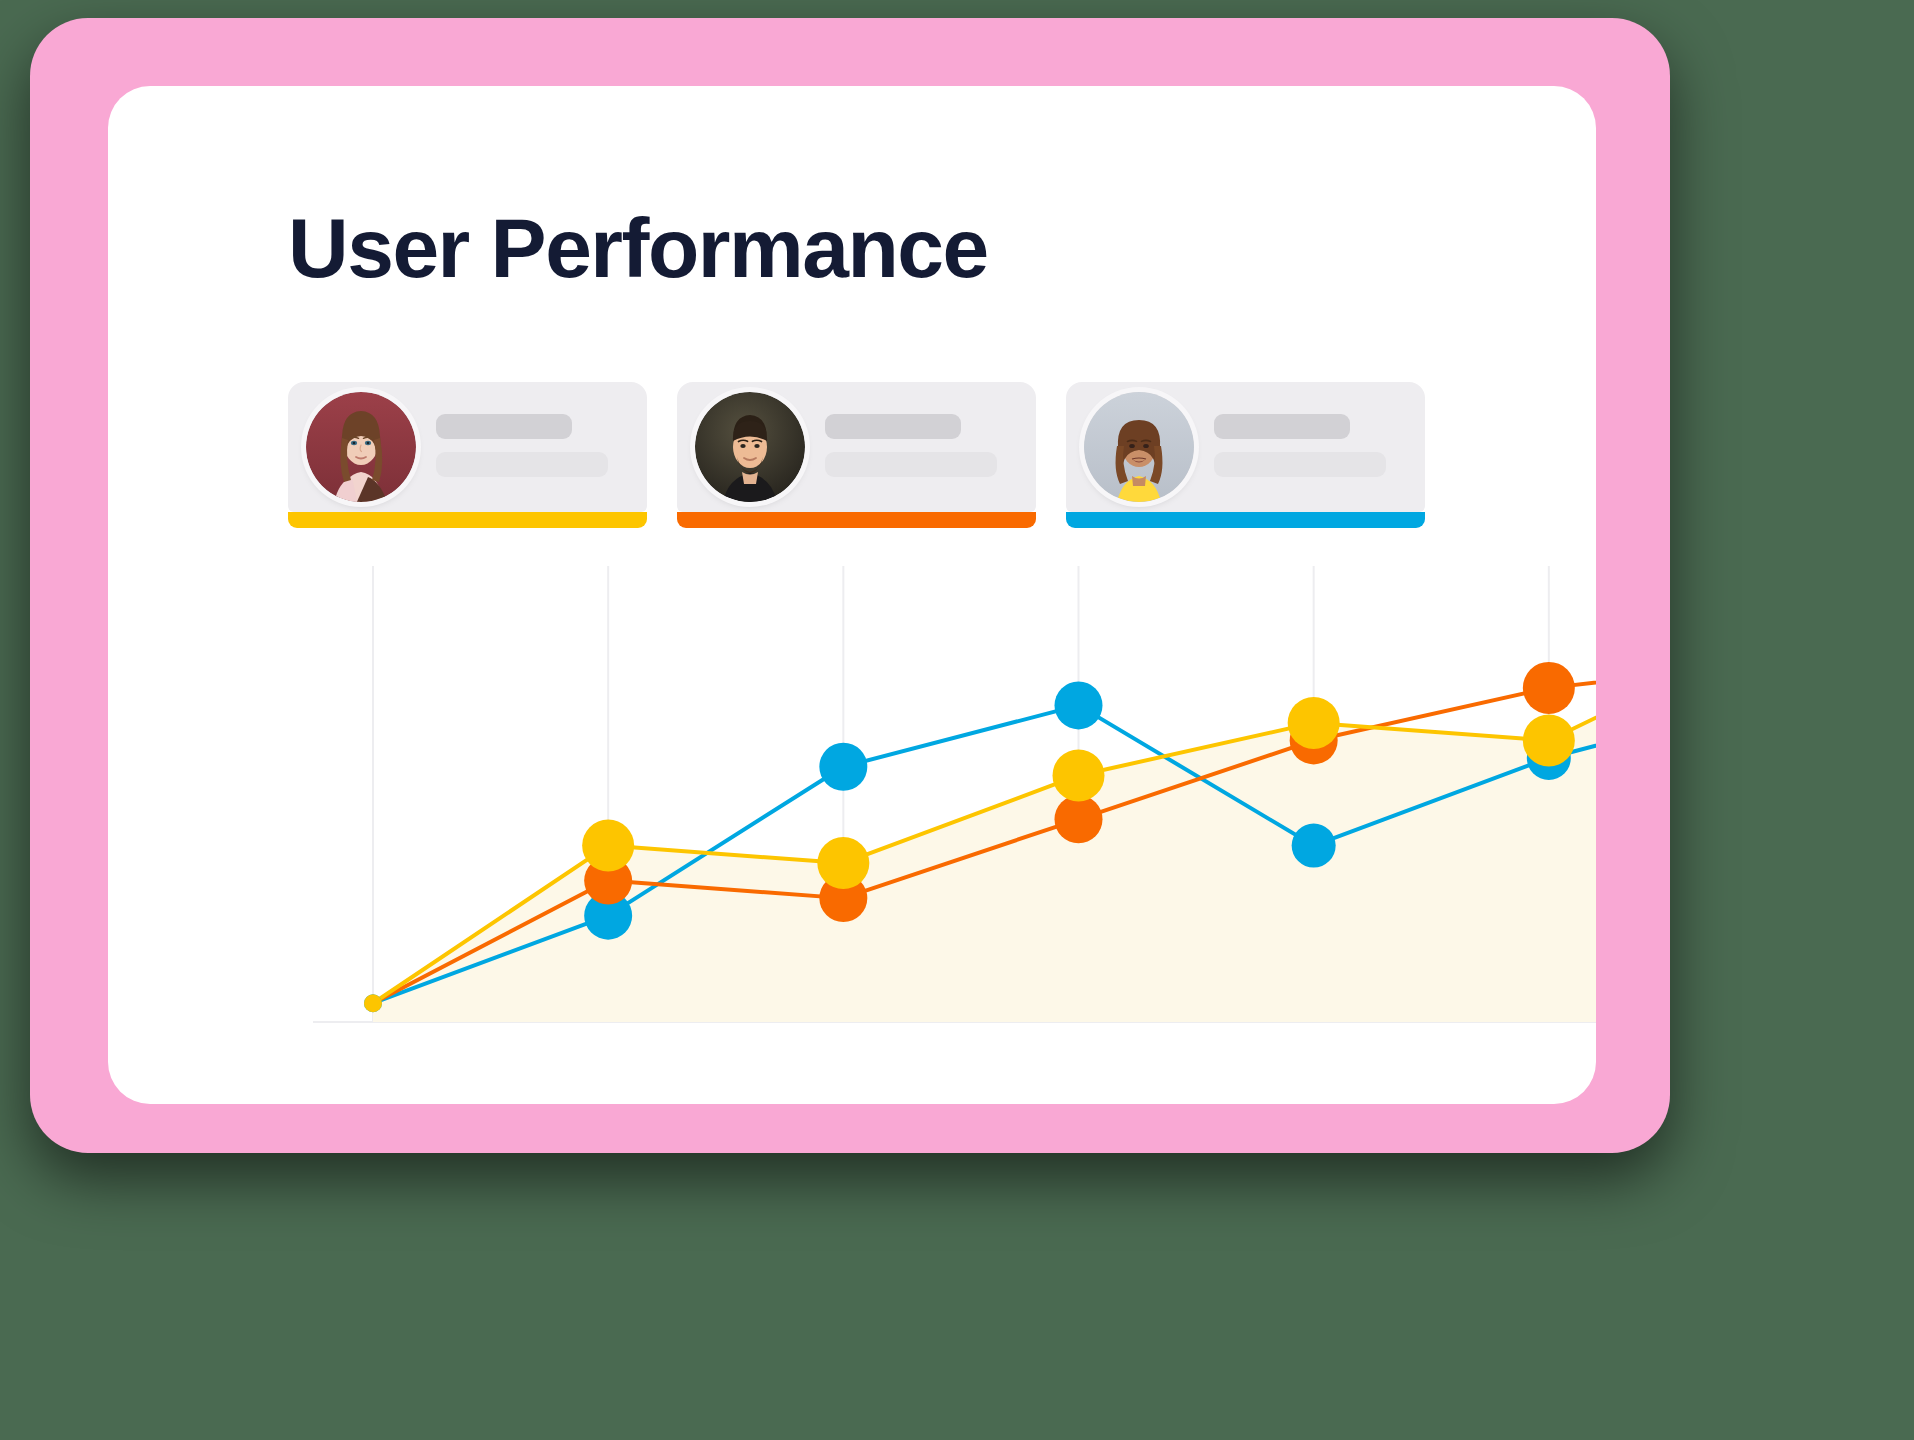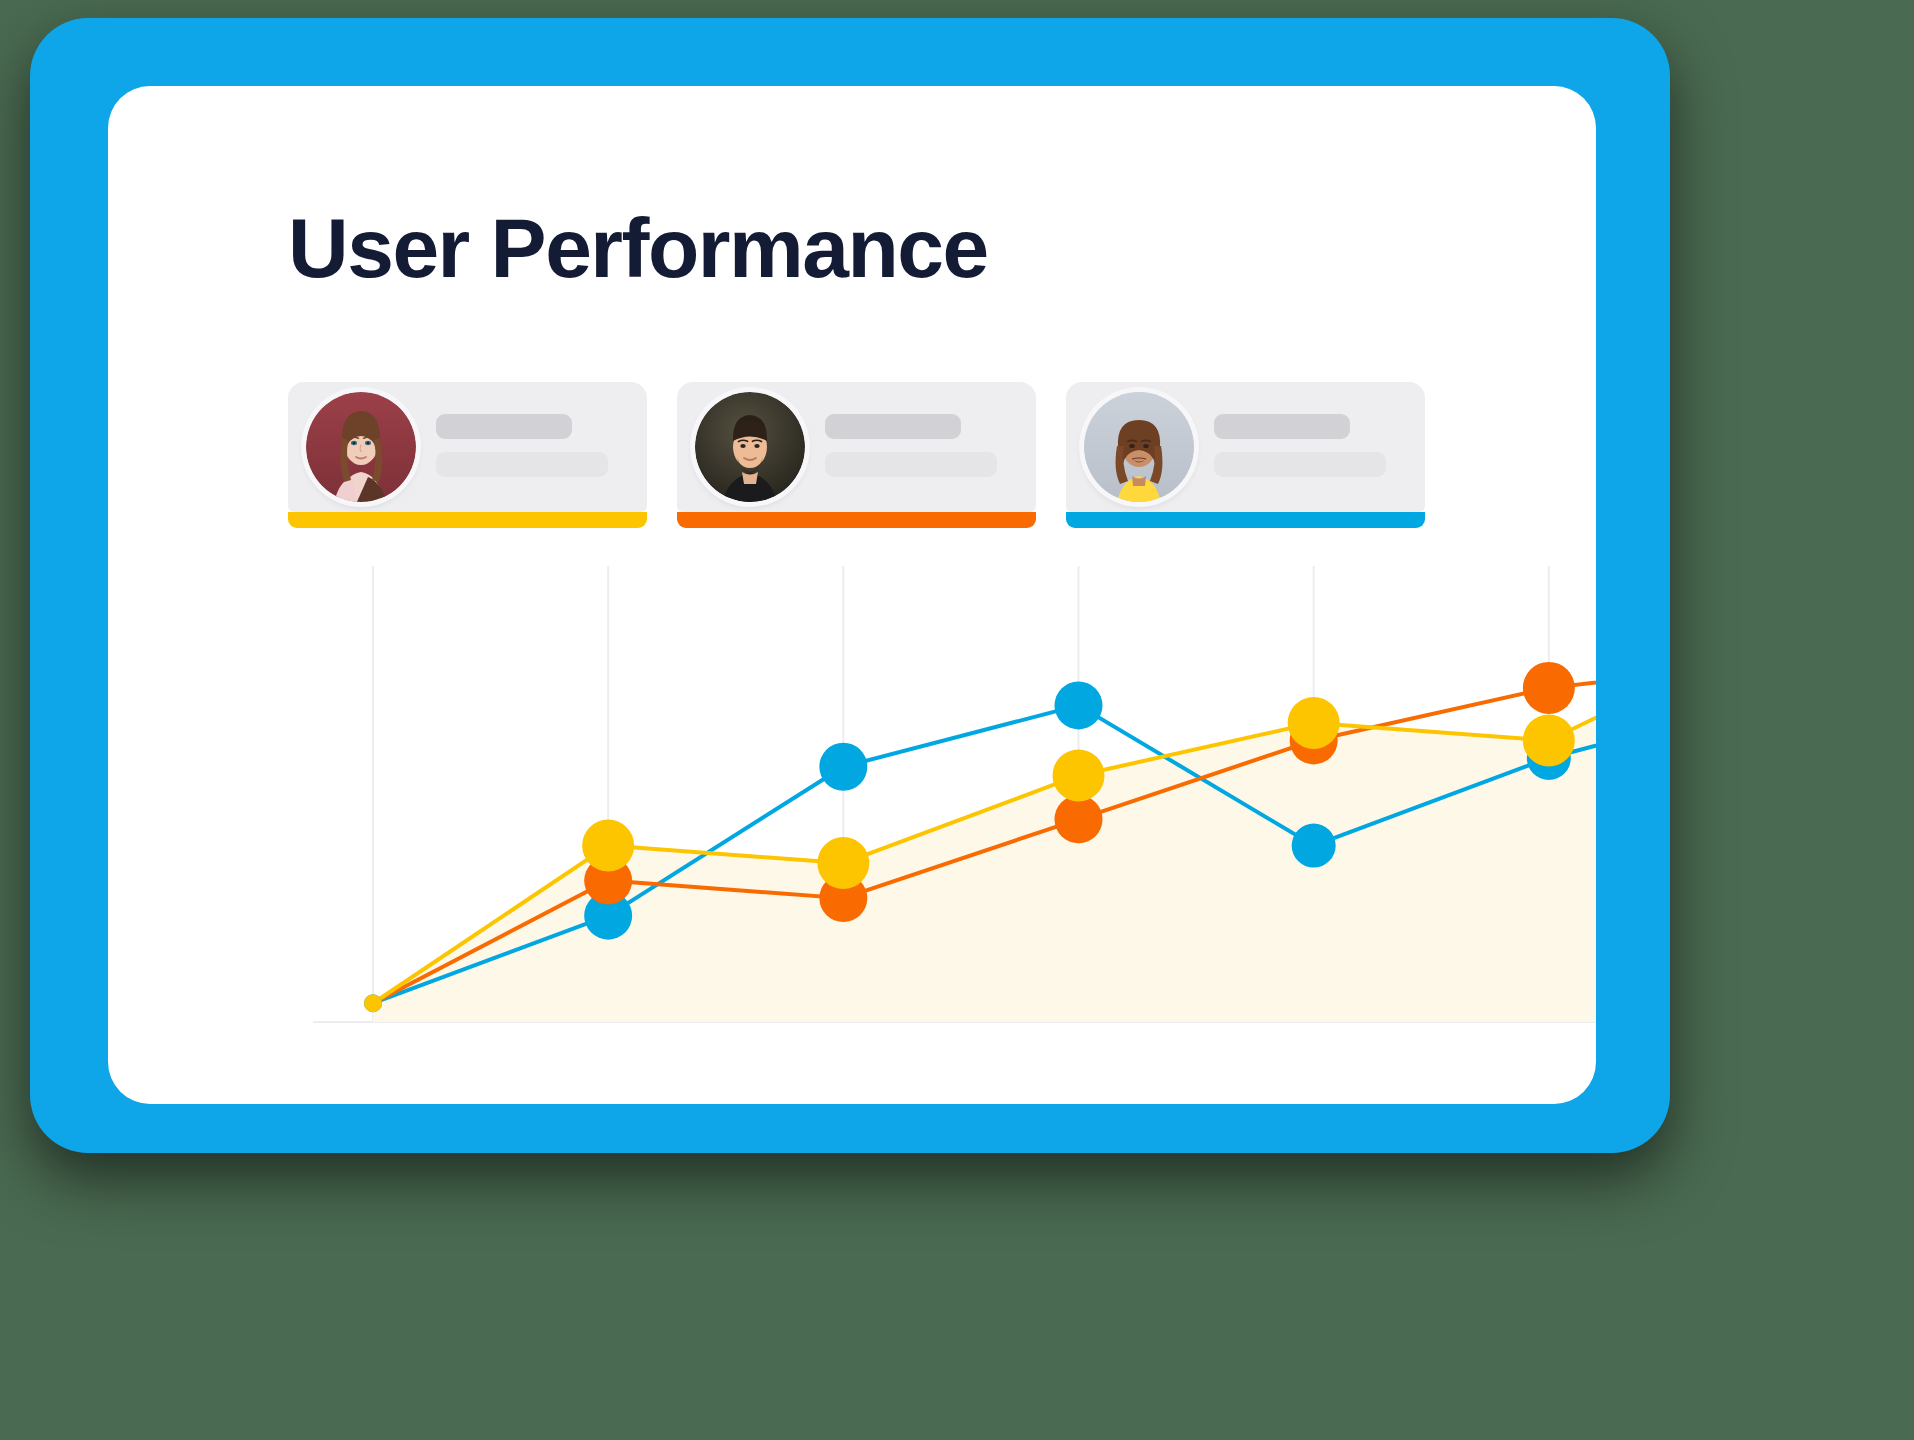--- a/index.html
+++ b/index.html
@@ -4,21 +4,21 @@
 <title>User Performance</title>
 <style>
   html,body{margin:0;padding:0;}
   body{
     width:1914px;height:1440px;overflow:hidden;
     background:#4a6a51;
     font-family:"Liberation Sans","DejaVu Sans",sans-serif;
   }
   .frame{
     position:absolute;left:30px;top:18px;width:1640px;height:1135px;
-    background:#0ea5e9;border-radius:58px;
+    background:#f9a8d4;border-radius:58px;
     box-shadow:0 26px 60px rgba(0,0,0,0.55);
   }
   .screen{
     position:absolute;left:78px;top:68px;width:1488px;height:1018px;
     background:#ffffff;border-radius:42px;overflow:hidden;
   }
   .page-title{
     position:absolute;left:180px;top:120px;
     font-size:84px;line-height:1;font-weight:700;letter-spacing:-1.5px;
     color:#141b34;white-space:nowrap;

